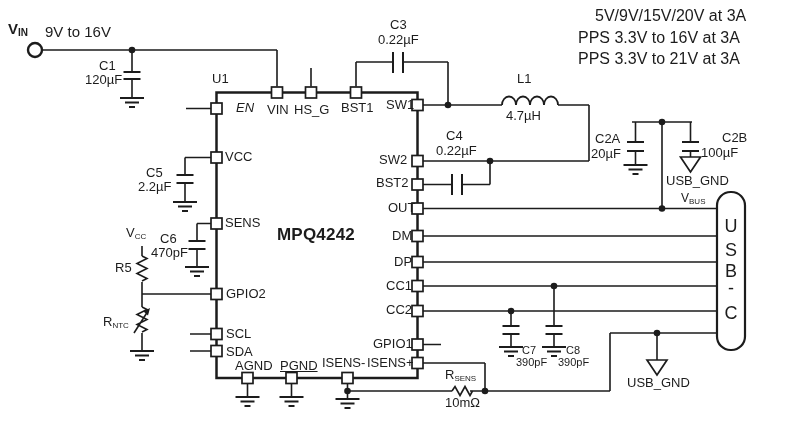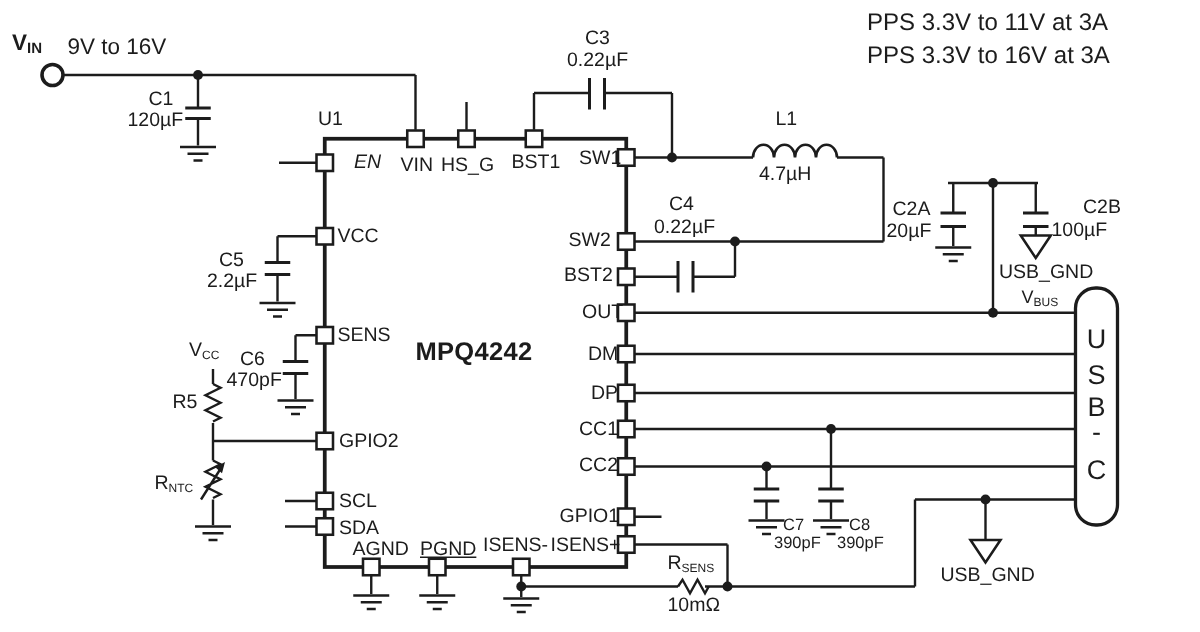--- a/index.html
+++ b/index.html
@@ -143,22 +143,23 @@
         <circle cx="657" cy="333" r="3.3"></circle>
         <circle cx="347.5" cy="391" r="3.3"></circle>
       <circle cx="485" cy="391" r="3.3"></circle>
     </g>
   </svg>
 
   <div class="lbl bold big" style="left:8px; top:21px;"><span>V</span><span class="sub-lg">IN</span></div>
   <div class="lbl big" style="left:45px; top:24px;">9V to 16V</div>
 
   <div class="ratings">
-    <div>PPS 3.3V to 11V at 3A</div>
+    <div class="r1">5V/9V/15V/20V at 3A</div>
     <div>PPS 3.3V to 16V at 3A</div>
+    <div>PPS 3.3V to 21V at 3A</div>
   </div>
 
   <div class="lbl" style="left:99px; top:59px;">C1</div>
   <div class="lbl" style="left:85px; top:73px;">120µF</div>
   <div class="lbl" style="left:212px; top:72px;">U1</div>
 
   <div class="lbl" style="left:390px; top:18px;">C3</div>
   <div class="lbl" style="left:378px; top:33px;">0.22µF</div>
 
   <div class="lbl" style="left:517px; top:72px;">L1</div>

